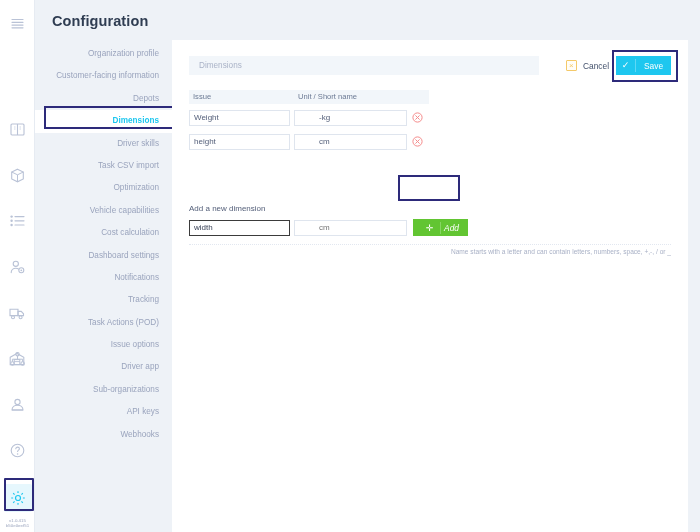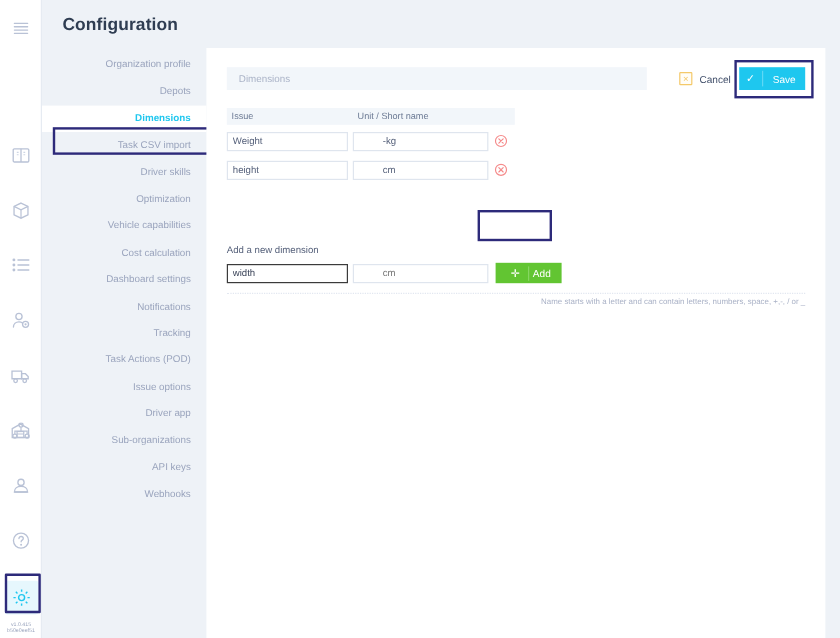--- a/index.html
+++ b/index.html
@@ -252,21 +252,21 @@
     margin-left: 1px;
   }
   .btn-add .ic {
     width: 22px; text-align: center;
     color: #ffffff; font-size: 9px;
     border-right: 1px solid #86d662;
     height: 12px; line-height: 12px;
   }
   .btn-add .lbl {
     flex: 1; text-align: center;
-    color: #ffffff; font-size: 8.4px;
+    color: #ffffff; font-size: 8.4px; font-style: italic;
   }
   .add-annot {
     position: absolute;
     left: 398px; top: 175px;
     width: 62px; height: 26px;
     border: 2.5px solid #2d2a7a;
     pointer-events: none;
   }
 
   .hint-sep {
@@ -400,24 +400,25 @@
         <div>b50e0eef51</div>
       </div>
     </div>
   </div>
   <div class="gear-annot"></div>
 
   <div class="confignav">
     <div class="page-title">Configuration</div>
     <div class="nav-list" id="nav-list">
         <div class="nav-item">Organization profile</div>
+        <div class="nav-item">Customer-facing information</div>
         <div class="nav-item">Depots</div>
         <div class="nav-item selected">Dimensions</div>
+        <div class="nav-item">Driver skills</div>
         <div class="nav-item">Task CSV import</div>
-        <div class="nav-item">Driver skills</div>
         <div class="nav-item">Optimization</div>
         <div class="nav-item">Vehicle capabilities</div>
         <div class="nav-item">Cost calculation</div>
         <div class="nav-item">Dashboard settings</div>
         <div class="nav-item">Notifications</div>
         <div class="nav-item">Tracking</div>
         <div class="nav-item">Task Actions (POD)</div>
         <div class="nav-item">Issue options</div>
         <div class="nav-item">Driver app</div>
         <div class="nav-item">Sub-organizations</div>

